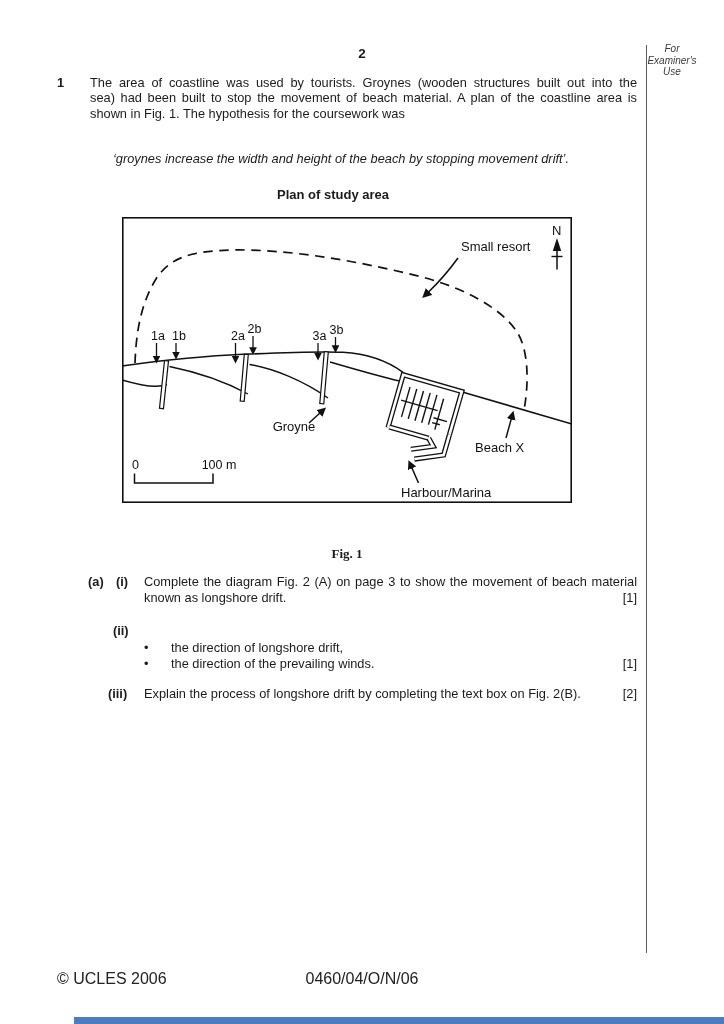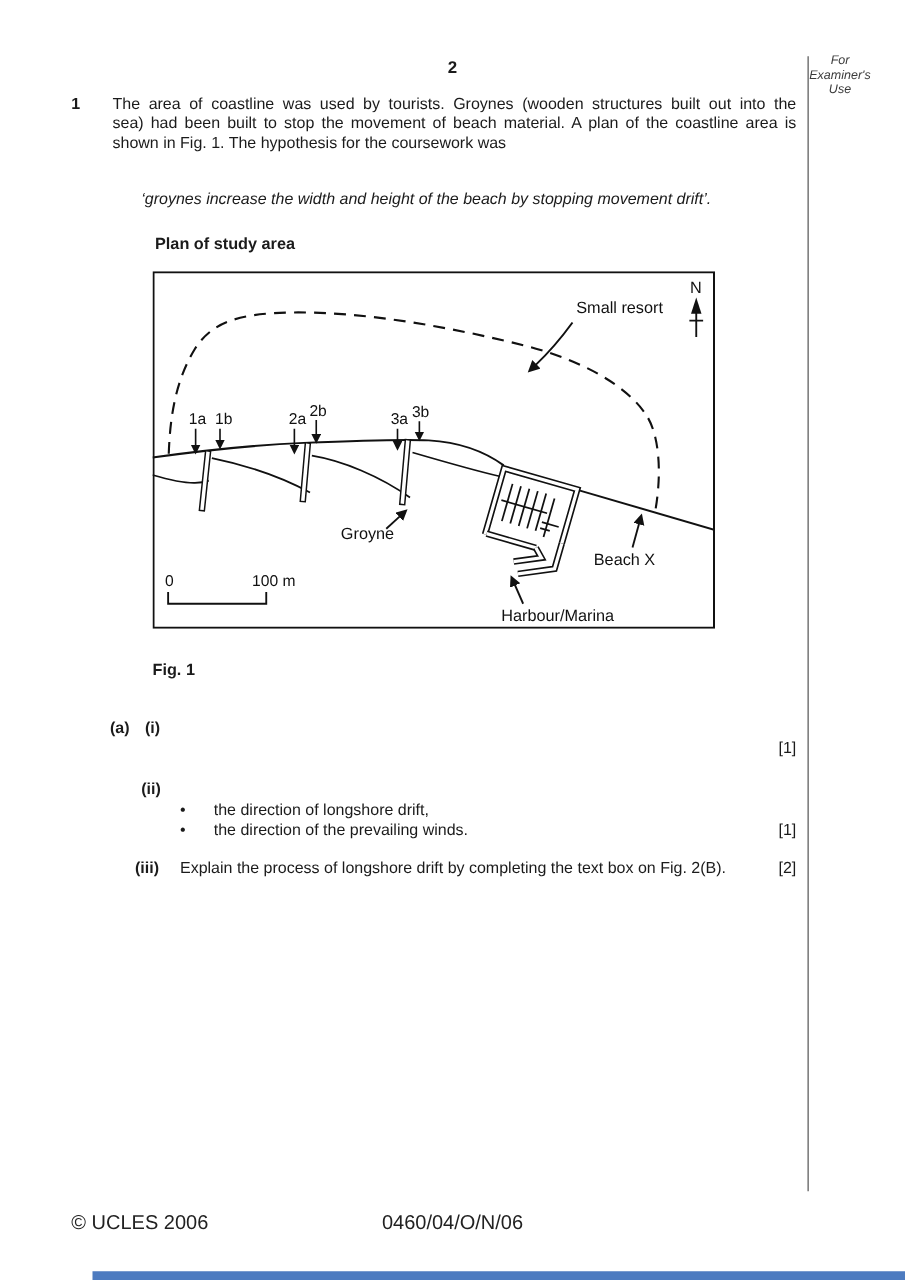--- a/index.html
+++ b/index.html
@@ -45,21 +45,21 @@
 
   <div class="abs b body-text" style="left:57px; top:75px;">1</div>
   <div class="abs body-text" style="left:90px; top:75px;">
     <div class="jline">The area of coastline was used by tourists. Groynes (wooden structures built out into the</div>
     <div class="jline">sea) had been built to stop the movement of beach material. A plan of the coastline area is</div>
     <div>shown in Fig. 1. The hypothesis for the coursework was</div>
   </div>
 
   <div class="abs it body-text" style="left:113px; top:151px;">‘groynes increase the width and height of the beach by stopping movement drift’.</div>
 
-  <div class="abs fig-title" style="left:124px; top:187px; width:450px; ">Plan of study area</div>
+  <div class="abs fig-title" style="left:108px; top:187px; width:450px; text-align:center;">Plan of study area</div>
 
   <div class="abs fig" style="left:122px; top:217px;">
     <svg width="450" height="286" viewBox="0 0 450 286">
       <defs>
         <marker id="ah" markerWidth="6.5" markerHeight="6.5" refX="1" refY="3" orient="auto">
           <path d="M0,0 L6,3 L0,6 z" fill="#111"></path>
         </marker>
       </defs>
 
       <rect x="0.8" y="0.8" width="448.4" height="284.4" class="lineart" stroke-width="1.6"></rect>
@@ -141,24 +141,28 @@
       <path d="M 296.5 266 L 289.5 250" class="lineart" stroke-width="1.5" marker-end="url(#ah)"></path>
 
       <g>
         <text x="13.5" y="251.5" font-size="12.5" text-anchor="middle">0</text>
         <text x="97" y="251.5" font-size="12.5" text-anchor="middle">100 m</text>
         <path d="M 12.5 256.5 L 12.5 266 L 91 266 L 91 256.5" class="lineart" stroke-width="1.5"></path>
       </g>
     </svg>
   </div>
 
-  <div class="abs fig-title" style="left:122px; top:528px; width:450px; text-align:left;">Fig. 1</div>
+  <div class="abs fig-title" style="left:122px; top:546px; width:450px; text-align:center;font-family:Liberation Serif, serif;">Fig. 1</div>
 
   <div class="abs part-label" style="left:88px; top:574px;">(a)</div>
   <div class="abs part-label" style="left:116px; top:574px;">(i)</div>
+  <div class="abs body-text" style="left:144px; top:574px; line-height:16px;">
+    <div class="jline-part">Complete the diagram Fig. 2 (A) on page 3 to show the movement of beach material</div>
+    <div>known as longshore drift.</div>
+  </div>
   <div class="abs marks" style="top:590px;">[1]</div>
 
   <div class="abs part-label" style="left:113px; top:623px;">(ii)</div>
   <div class="abs body-text" style="left:144px; top:639.5px;">
     <span>•</span>
   </div>
   <div class="abs body-text" style="left:171px; top:639.5px;">the direction of longshore drift,</div>
   <div class="abs body-text" style="left:144px; top:656px;">
     <span>•</span>
   </div>

